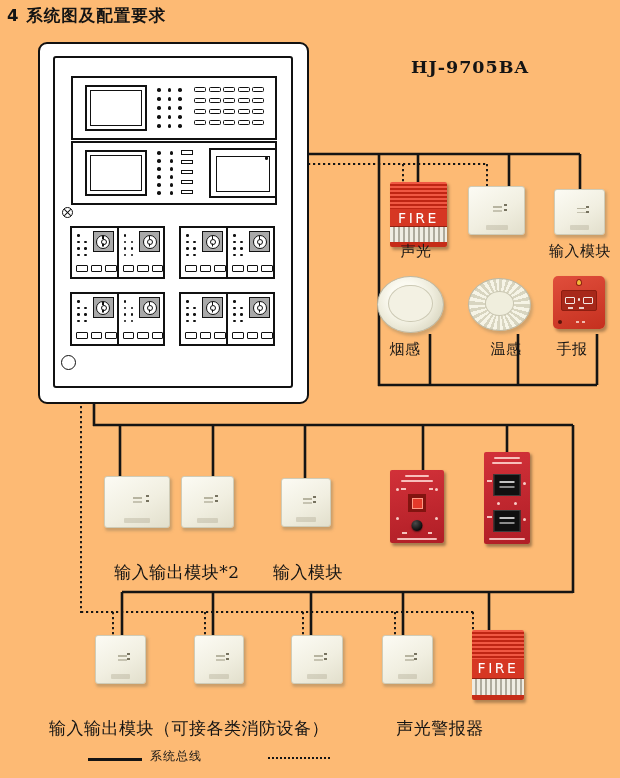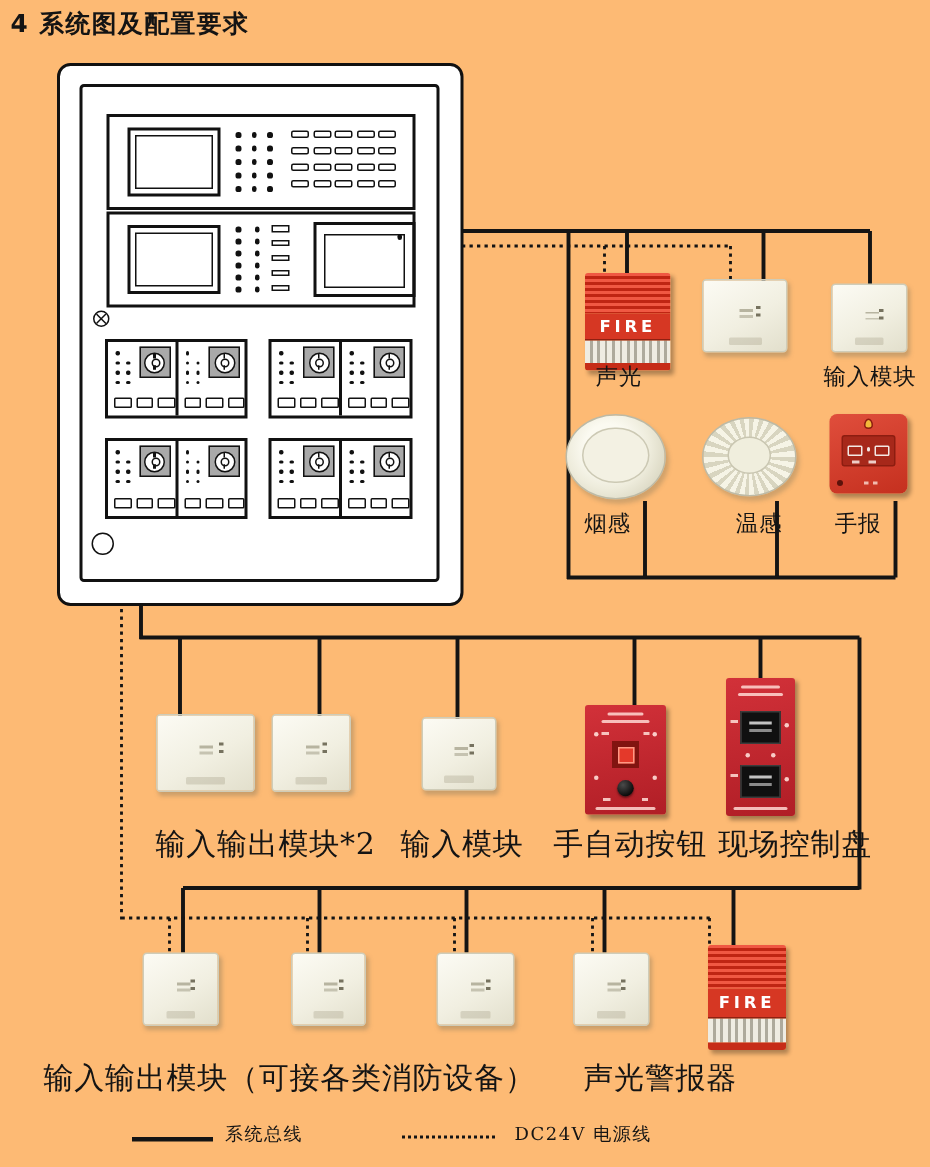--- a/index.html
+++ b/index.html
@@ -51,36 +51,36 @@
   .zc::after{content:"";position:absolute;left:50%;top:0.5px;width:1.5px;height:2.6px;margin-left:-0.75px;background:#111;box-shadow:0 7.5px 0 #111;}
   .zbtns{position:absolute;left:4px;bottom:5px;display:flex;gap:3px;}
   .zbtn{width:11.5px;height:7px;border:1.3px solid #111;border-radius:1px;background:#fff;box-sizing:border-box;}
 
   
   .model-title{position:absolute;left:345px;top:57px;width:250px;text-align:center;font-weight:bold;font-size:17.5px;letter-spacing:1px;}
   .sys-subtitle{position:absolute;left:348px;top:89px;width:255px;text-align:center;font-weight:bold;font-size:17px;letter-spacing:1.5px;}
 
   
   .lbl{position:absolute;text-align:center;font-size:15px;letter-spacing:0.5px;z-index:3;white-space:nowrap;}
-  .lbl.big{font-size:20px;}
+  .lbl.big{font-size:17px;margin-top:12px;}
 
   
   .wmod{position:absolute;z-index:2;border:1px solid #cfccb8;border-radius:3px;box-sizing:border-box;
         background:linear-gradient(150deg,#fcfbf4 0%,#f1efe1 55%,#e2dfcc 100%);
         box-shadow:1.5px 2.5px 3px rgba(110,105,85,.35);}
   .wmod .m1{position:absolute;left:44%;top:40%;width:9px;height:1.8px;background:#b7b4a0;box-shadow:0 4px 0 #c6c3b1;}
   .wmod .m2{position:absolute;left:64%;top:36%;width:3px;height:2px;background:#76725f;box-shadow:0 5px 0 #76725f;}
   .wmod .m3{position:absolute;left:30%;bottom:8%;width:40%;height:5px;background:rgba(150,145,118,.28);border-radius:1px;}
 
   
   .horn{position:absolute;z-index:2;border-radius:2px;overflow:hidden;display:flex;flex-direction:column;
         box-shadow:2px 2.5px 3px rgba(0,0,0,.3);}
   .horn .ribs{height:42%;background:repeating-linear-gradient(180deg,#f05843 0 2px,#bf2513 2px 4px);}
   .horn .band{height:26%;background:#d63723;color:#fff;font-family:"DejaVu Sans","Liberation Sans",sans-serif;
-        font-weight:bold;font-size:11px;letter-spacing:2.5px;display:flex;align-items:center;justify-content:center;}
+        font-weight:normal;font-size:14px;letter-spacing:2.5px;display:flex;align-items:center;justify-content:center;}
   .horn .strobe{height:23%;background:repeating-linear-gradient(90deg,#efece2 0 3px,#aeaa9c 3px 5px);border-top:1px solid #8f2012;}
   .horn .base{flex:1;background:#c62c18;}
 
   
   .smoke{position:absolute;z-index:2;border-radius:50%;border:1px solid #bdbaa6;box-sizing:border-box;
         background:radial-gradient(circle at 42% 38%,#fbfaf1 0 30%,#eeecdc 55%,#d9d6c1 82%,#c5c2ac 100%);
         box-shadow:2px 3px 3px rgba(110,105,85,.3);}
   .smoke::after{content:"";position:absolute;left:16%;top:14%;right:16%;bottom:18%;border-radius:50%;
         background:#f3f1e3;border:1px solid #ccc9b4;box-sizing:border-box;}
   .heat{position:absolute;z-index:2;border-radius:50%;border:1px solid #bdbaa6;box-sizing:border-box;
@@ -395,41 +395,42 @@
                 <span class="zbtn"></span>
               </div>
           </div>
           </div>
         </div>
 
       <div class="keyhole"></div>
     </div>
   </div>
 
+  <div class="model-title">HJ-9705BA</div>
 
   <div class="horn" style="left:390px;top:182px;width:57px;height:65px;">
     <div class="ribs"></div>
     <div class="band">
         <span>FIRE</span>
       </div>
     <div class="strobe"></div>
     <div class="base"></div>
   </div>
   <div class="wmod" style="left:468px;top:186px;width:57px;height:49px;">
     <span class="m1"></span>
       <span class="m2"></span>
       <span class="m3"></span>
     </div>
   <div class="wmod" style="left:554px;top:189px;width:51px;height:46px;">
     <span class="m1"></span>
       <span class="m2"></span>
       <span class="m3"></span>
     </div>
 
-  <div class="lbl" style="left:364px;top:242px;width:64px;text-align:right;">声光</div>
+  <div class="lbl" style="left:384px;top:242px;width:64px;">声光</div>
   <div class="lbl" style="left:538px;top:242px;width:84px;">输入模块</div>
 
   <div class="smoke" style="left:377px;top:276px;width:67px;height:57px;"></div>
   <div class="heat" style="left:468px;top:278px;width:63px;height:53px;"></div>
   <div class="mcp" style="left:553px;top:276px;width:52px;height:53px;">
     <div class="flame"></div>
     <div class="win">
         <span class="r1"></span>
         <span class="r2"></span>
         <span class="cd"></span>
@@ -490,22 +491,20 @@
     <span class="mds" style="left:3px;top:64px;"></span>
     <div class="disp" style="top:58px;">
         <i></i>
       </div>
     <span class="mdot" style="right:4px;top:66px;"></span>
     <span class="tbar" style="bottom:4px;width:36px;"></span>
   </div>
 
   <div class="lbl big" style="left:98px;top:549px;width:158px;">输入输出模块*2</div>
   <div class="lbl big" style="left:254px;top:549px;width:108px;">输入模块</div>
-  <div class="lbl big" style="left:361px;top:549px;width:118px;">手自动按钮</div>
-  <div class="lbl big" style="left:469px;top:549px;width:122px;">现场控制盘</div>
 
   <div class="wmod" style="left:95px;top:635px;width:51px;height:49px;">
     <span class="m1"></span>
       <span class="m2"></span>
       <span class="m3"></span>
     </div>
   <div class="wmod" style="left:194px;top:635px;width:50px;height:49px;">
     <span class="m1"></span>
       <span class="m2"></span>
       <span class="m3"></span>
@@ -529,15 +528,14 @@
     <div class="strobe"></div>
     <div class="base"></div>
   </div>
 
   <div class="lbl big" style="left:29px;top:705px;width:320px;">输入输出模块（可接各类消防设备）</div>
   <div class="lbl big" style="left:378px;top:705px;width:124px;">声光警报器</div>
 
   <div class="leg-solid"></div>
   <div class="leg-text" style="left:150px;top:748px;">系统总线</div>
   <div class="leg-dotted"></div>
-  <div class="leg-text" style="left:343px;top:748px;">DC24V 电源线</div>
 
 </div>
 
 </body></html>

